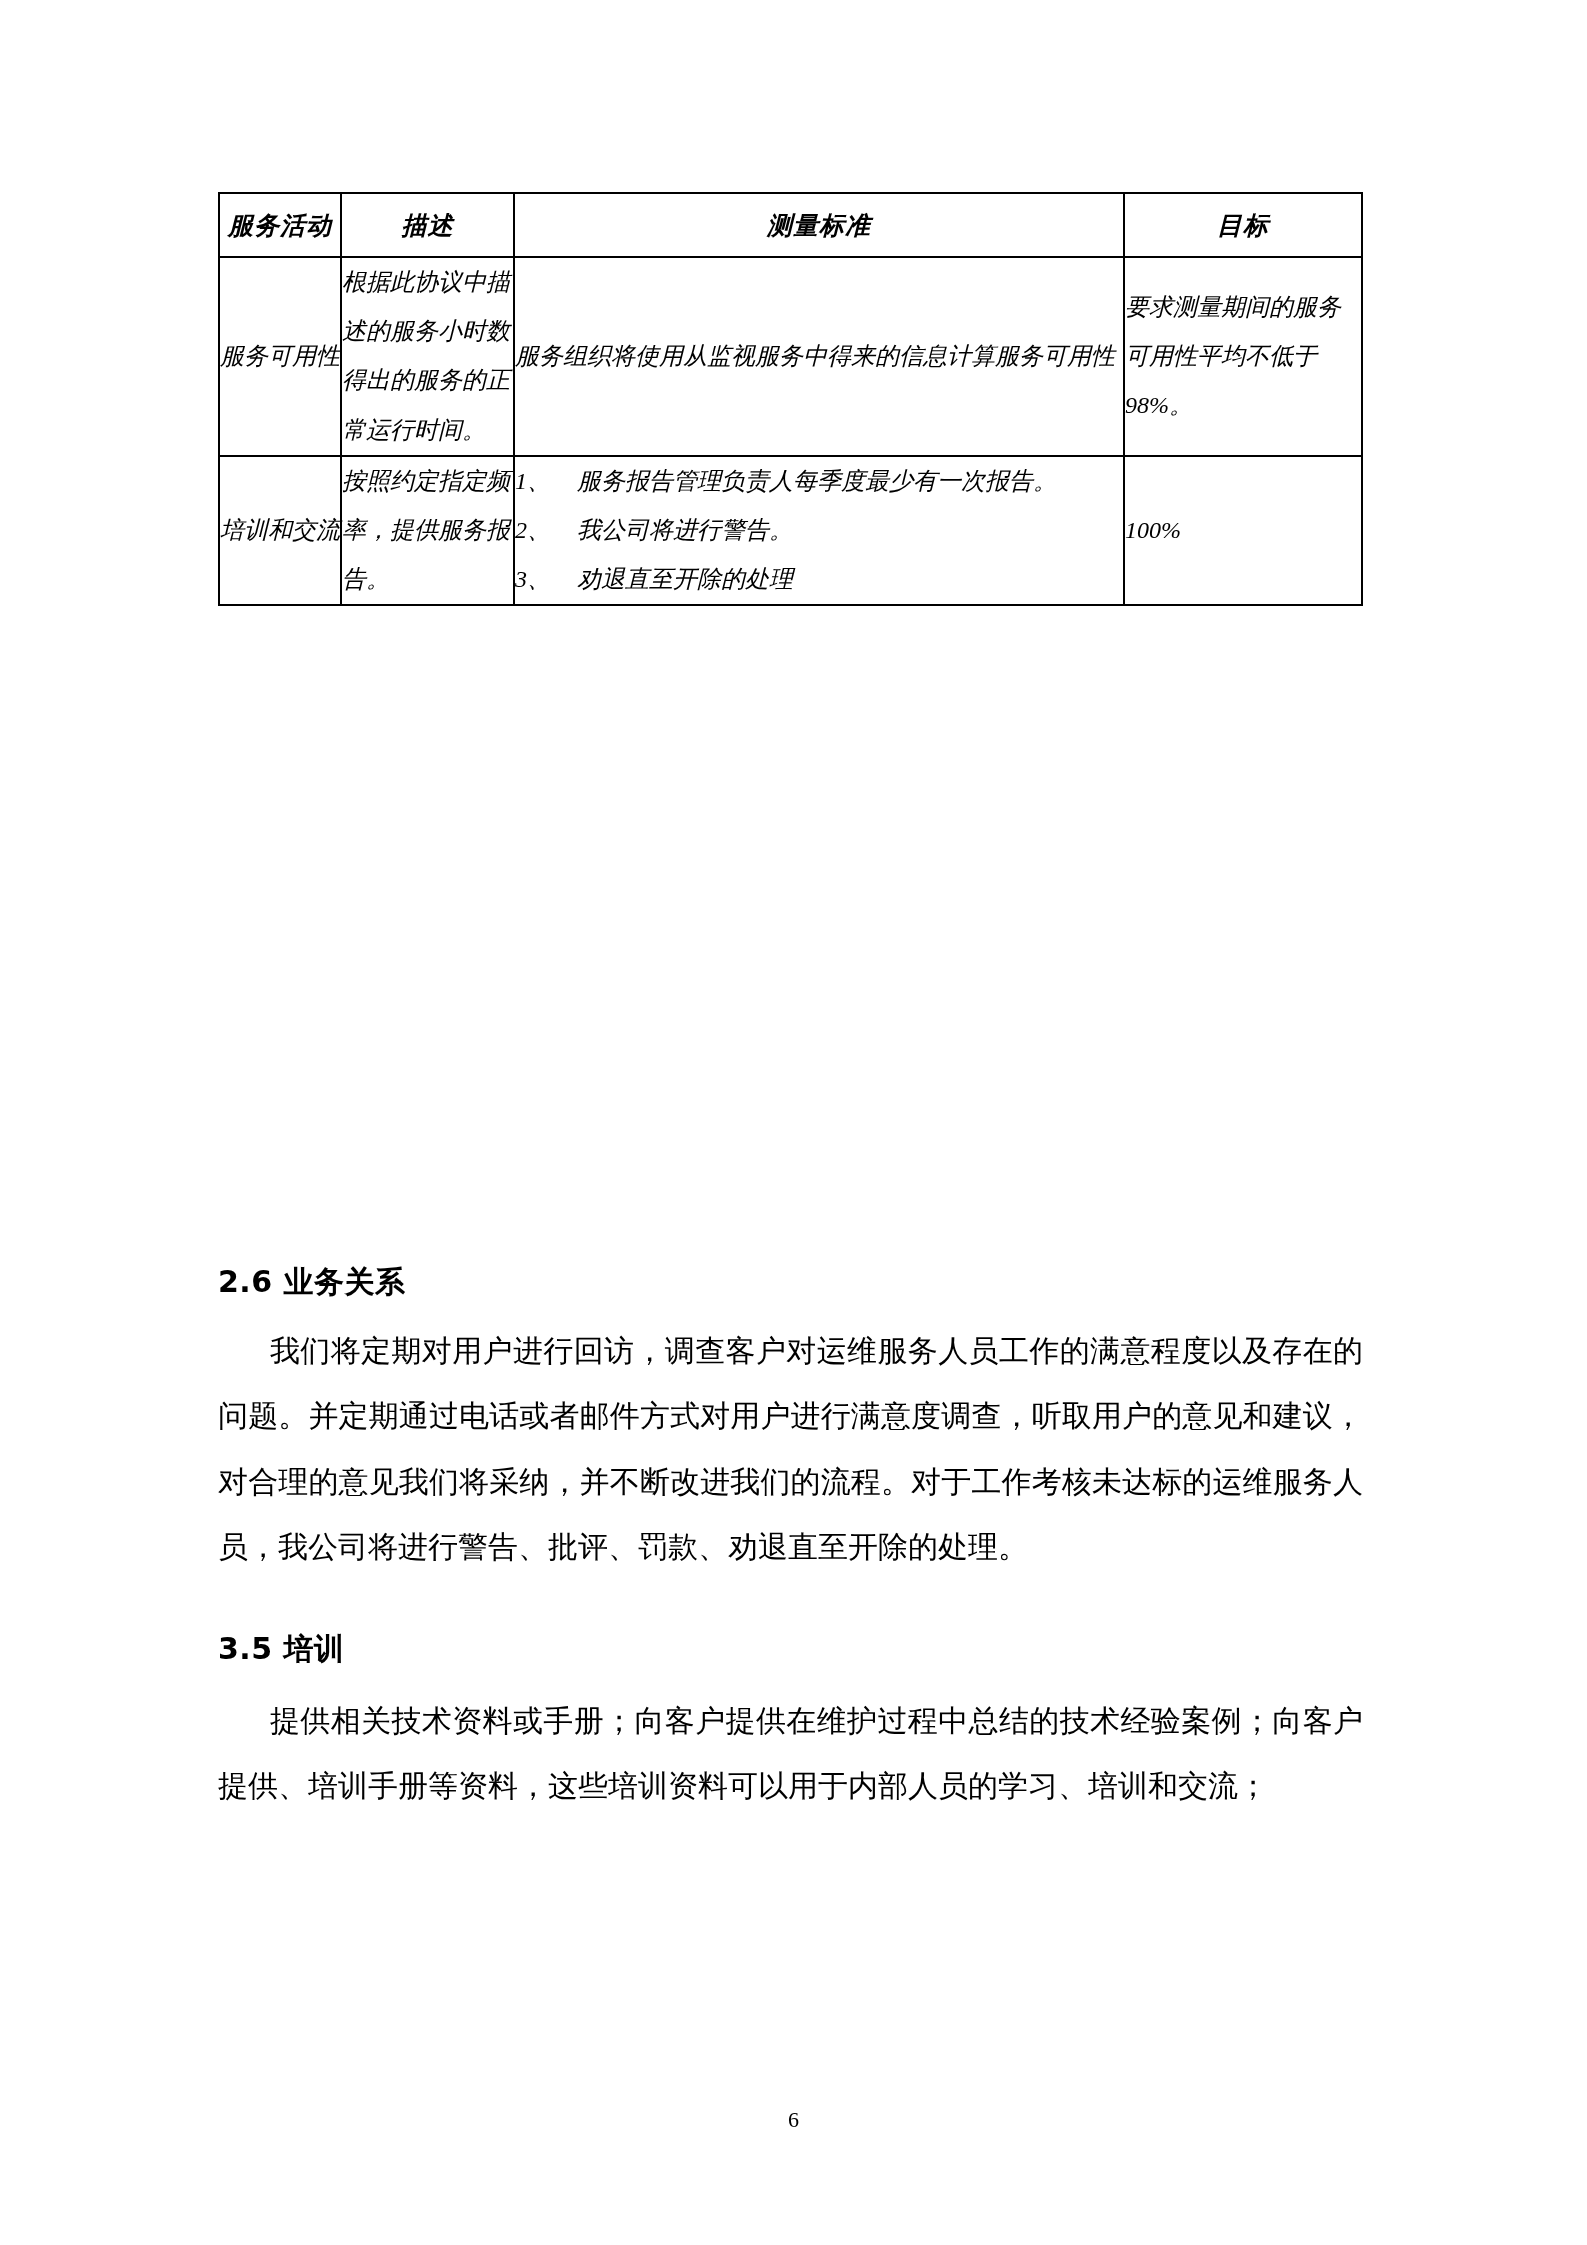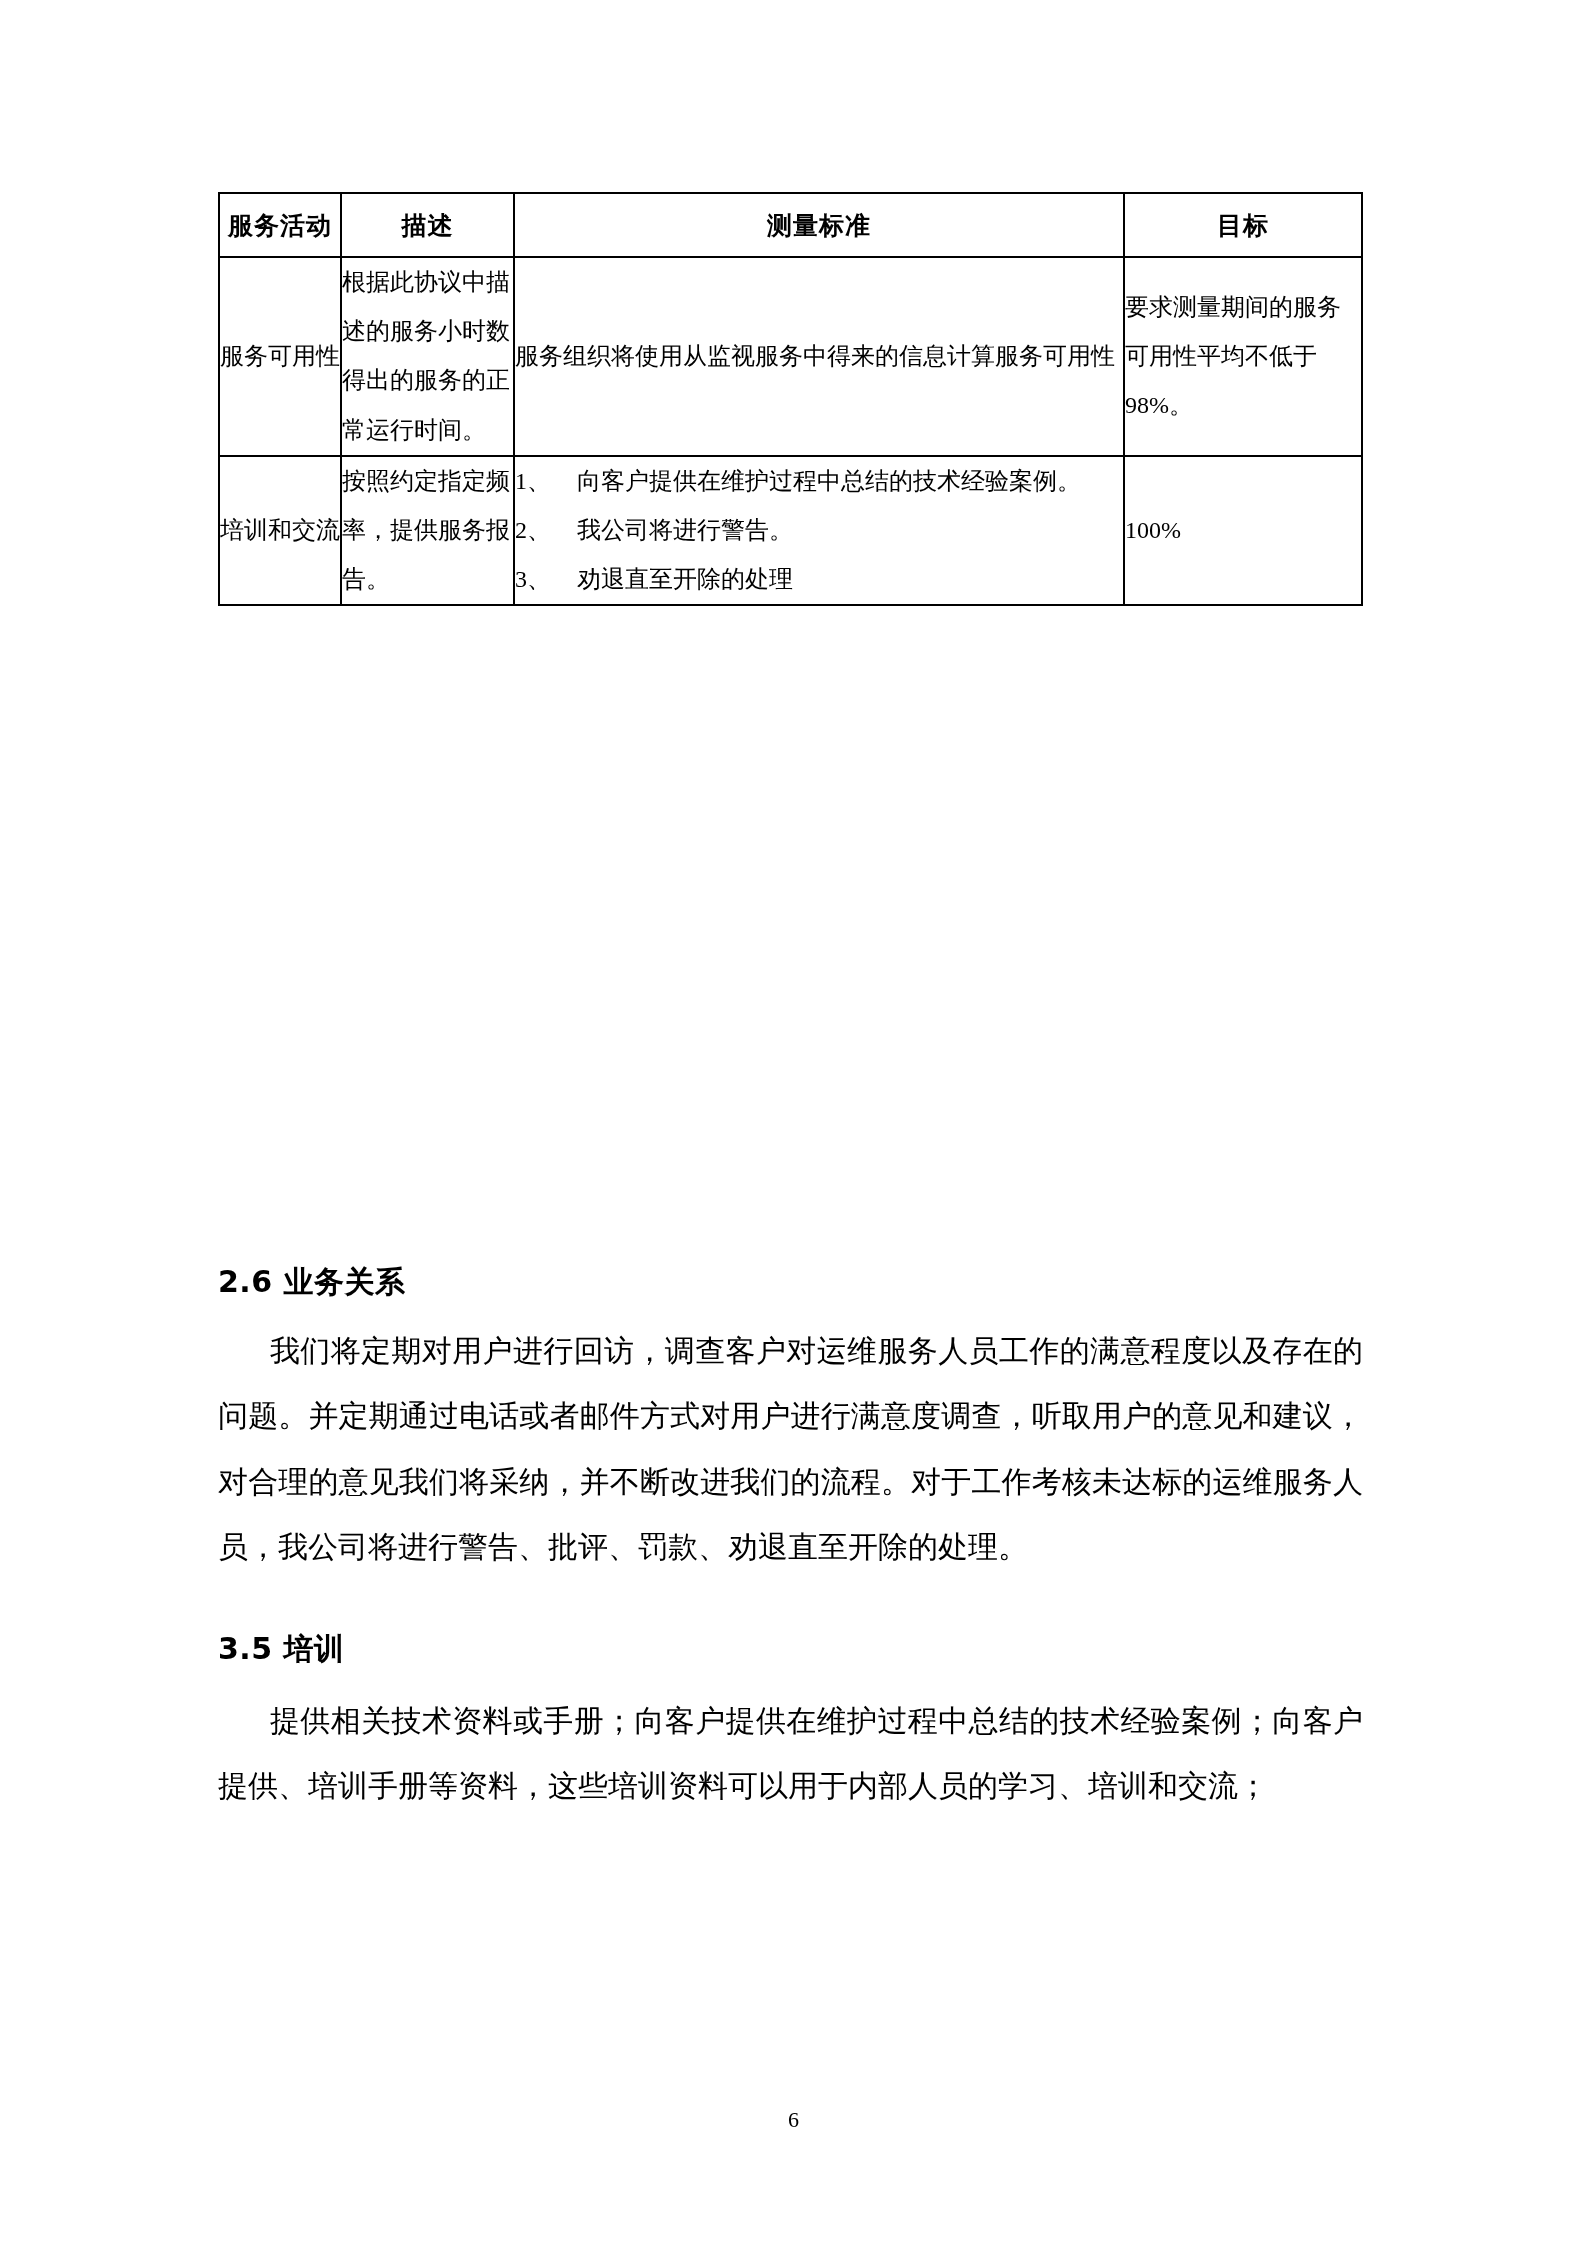--- a/index.html
+++ b/index.html
@@ -27,20 +27,21 @@
 
   
   .sla-table {
     position: absolute;
     left: 0px;
     top: 192px;
     width: 1143px;
     border-collapse: collapse;
     table-layout: fixed;
     font-size: 24px;
+    font-style: italic;
   }
   .sla-table td, .sla-table th {
     border: 2px solid #000000;
     vertical-align: middle;
     padding: 0;
   }
   .sla-table thead th {
     text-align: center;
     font-weight: bold;
     height: 62px;
@@ -145,21 +146,21 @@
           <td class="cell-pad">要求测量期间的服务可用性平均不低于98%。</td>
         </tr>
 
         <tr>
           <td class="cell-pad-center">培训和交流</td>
           <td class="cell-pad">按照约定指定频率，提供服务报告。</td>
           <td class="cell-pad">
             <ul class="numlist">
               <li>
                 <span class="marker">1、</span>
-                <span>向客户提供在维护过程中总结的技术经验案例。</span>
+                <span>服务报告管理负责人每季度最少有一次报告。</span>
               </li>
               <li>
                 <span class="marker">2、</span>
                 <span>我公司将进行警告。</span>
               </li>
               <li>
                 <span class="marker">3、</span>
                 <span>劝退直至开除的处理</span>
               </li>
             </ul>

